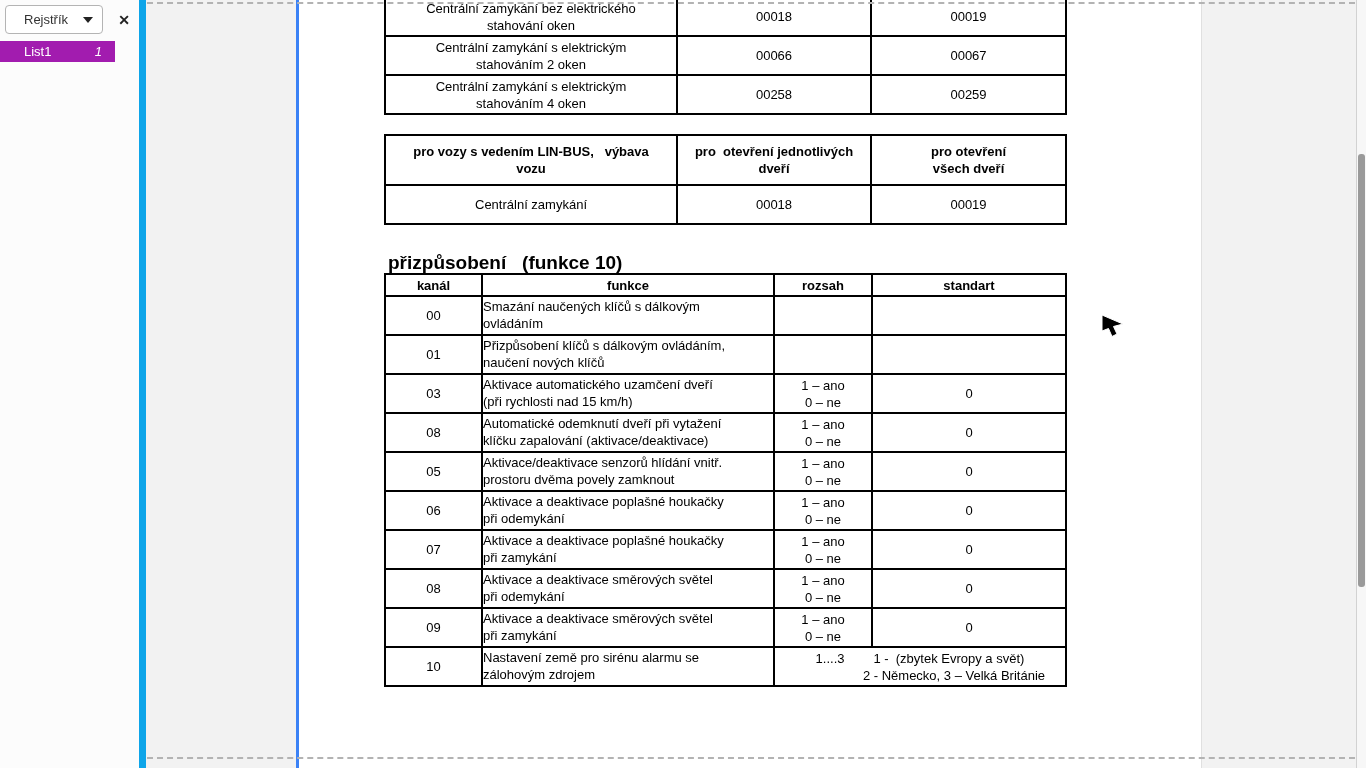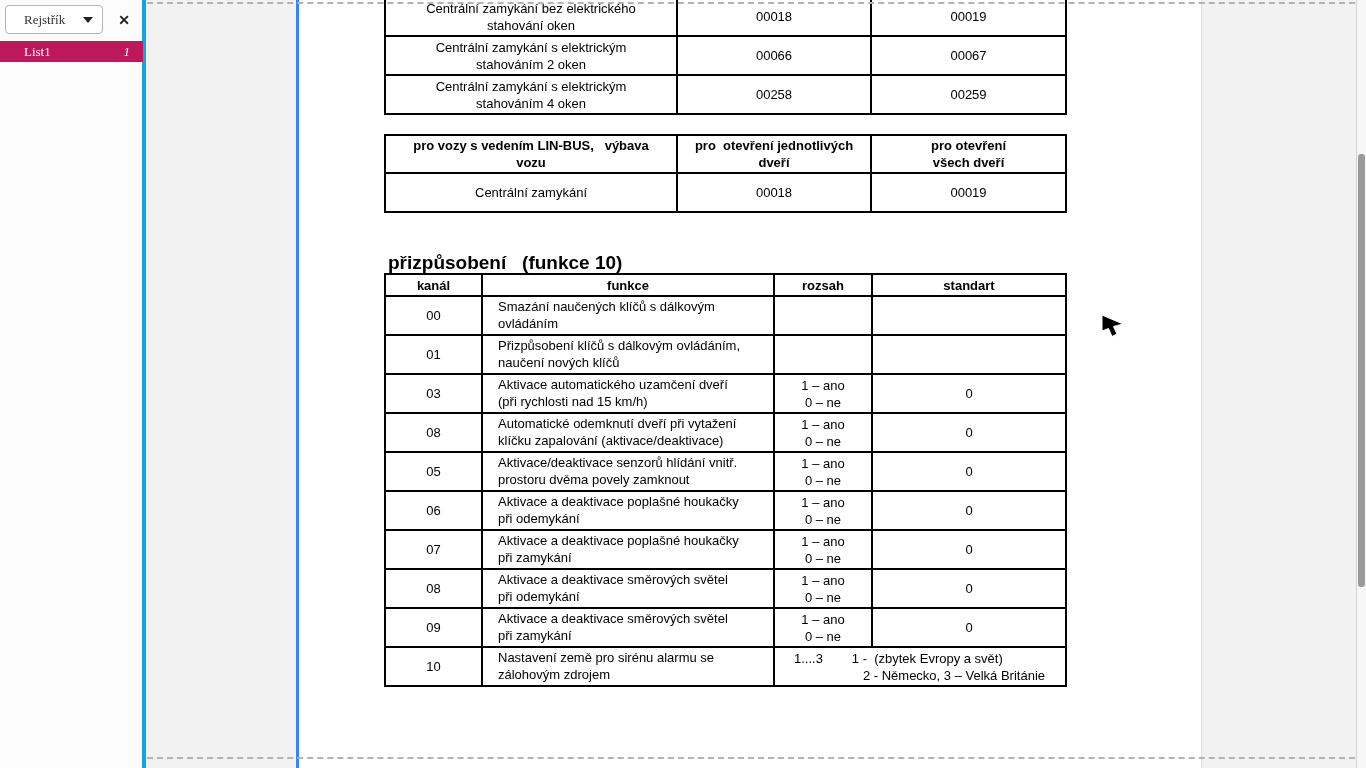--- a/index.html
+++ b/index.html
@@ -1,32 +1,32 @@
 <!DOCTYPE html>
 <html><head>
 <meta charset="utf-8">
 <style>
   * { margin:0; padding:0; box-sizing:border-box; }
   html,body { width:1366px; height:768px; overflow:hidden;
     font-family:"Liberation Sans", sans-serif; background:#f2f2f2; color:#000; }
 
   
   .sidebar { position:absolute; left:0; top:0; width:146px; height:768px;
-    background:#fcfcfc; border-right:4px solid #0ea5e9; z-index:5;font-family:Liberation Serif, serif; }
+    background:#fcfcfc; border-right:7px solid #0ea5e9; z-index:5; }
   .toc-btn { position:absolute; left:5px; top:5px; width:98px; height:29px;
     background:#ffffff; border:1px solid #b4b4b4; border-radius:4px;
     display:flex; align-items:center; justify-content:space-between;
     padding:0 9px 0 18px; font-size:13px; color:#333; cursor:default; }
   .caret { width:0; height:0; border-left:5px solid transparent;
     border-right:5px solid transparent; border-top:6px solid #222; }
   .close-btn { position:absolute; left:112px; top:8px; width:24px; height:24px;
     display:flex; align-items:center; justify-content:center;
     font-size:14px; font-weight:bold; color:#222; }
-  .toc-item { position:absolute; left:0; top:41px; width:143px; height:21px;
-    background:#be185d; color:#fff; font-size:13px;
+  .toc-item { position:absolute; left:0; top:41px; width:115px; height:21px;
+    background:#a21caf; color:#fff; font-size:13px;
     display:flex; align-items:center; justify-content:space-between;
     padding:0 13px 0 24px; }
   .toc-item .pagenum { font-style:italic; font-size:13px; }
 
   
   .viewer { position:absolute; left:146px; top:0; width:1220px; height:768px;
     background:#f2f2f2; }
   .page { position:absolute; left:150px; top:0; width:906px; height:768px;
     background:#ffffff; border-left:3px solid #3b82f6; border-right:1px solid #e0e0e0; }
   .page-break { position:absolute; left:1px; right:11px; height:0;
@@ -42,26 +42,26 @@
   
   table.doc { border-collapse:collapse; table-layout:fixed; position:absolute;
     font-size:13px; line-height:17px; }
   table.doc td, table.doc th { border:2px solid #000; overflow:hidden; }
   .t1 { left:85px; top:-4px; width:681px; }
   .t2 { left:85px; top:134px; width:681px; }
   .t3 { left:85px; top:273px; width:681px; }
   .c-mid { text-align:center; vertical-align:middle; white-space:pre; }
   .c-midwrap { text-align:center; vertical-align:middle; white-space:pre-line; }
   .c-head { text-align:center; vertical-align:middle; font-weight:bold; white-space:pre; }
-  .c-funkce { text-align:left; vertical-align:top; padding:1px 2px 0 15px; white-space:pre; }
-  .row39 { height:39px; } .row38 { height:38px; } .row22 { height:22px; }
+  .c-funkce { text-align:left; vertical-align:top; padding:1px 2px 0 0; white-space:pre; }
+  .row39 { height:39px; } .row38 { height:50px; } .row22 { height:22px; }
   .title { position:absolute; left:89px; top:252px; font-size:19px;
     font-weight:bold; white-space:pre; }
   .merged-cell { vertical-align:middle; }
-  .merged-cell .l1 { text-align:left; padding-left:19px; white-space:pre; }
+  .merged-cell .l1 { text-align:center; white-space:pre; }
   .merged-cell .l2 { text-align:right; padding-right:20px; white-space:pre; }
 
   
   .cursor { position:absolute; left:1100px; top:312px; z-index:20; }
 </style>
 </head>
 <body>
 
 <div class="sidebar">
   <div class="toc-btn">

